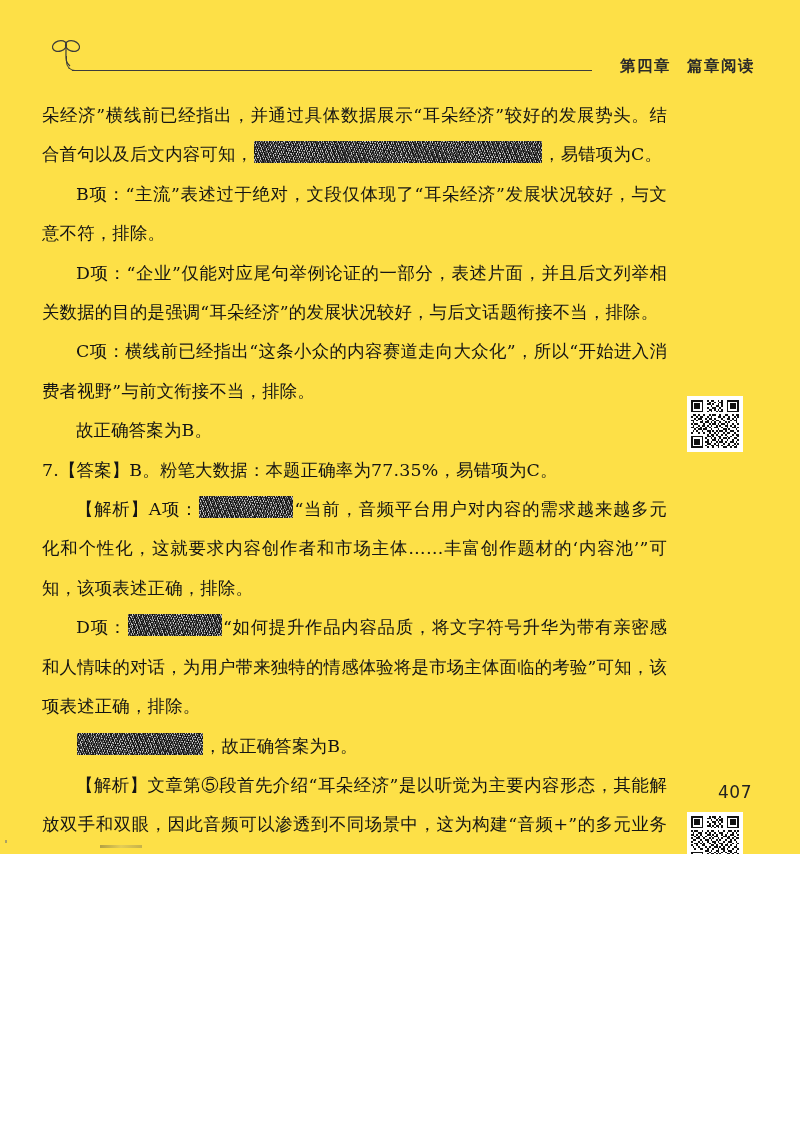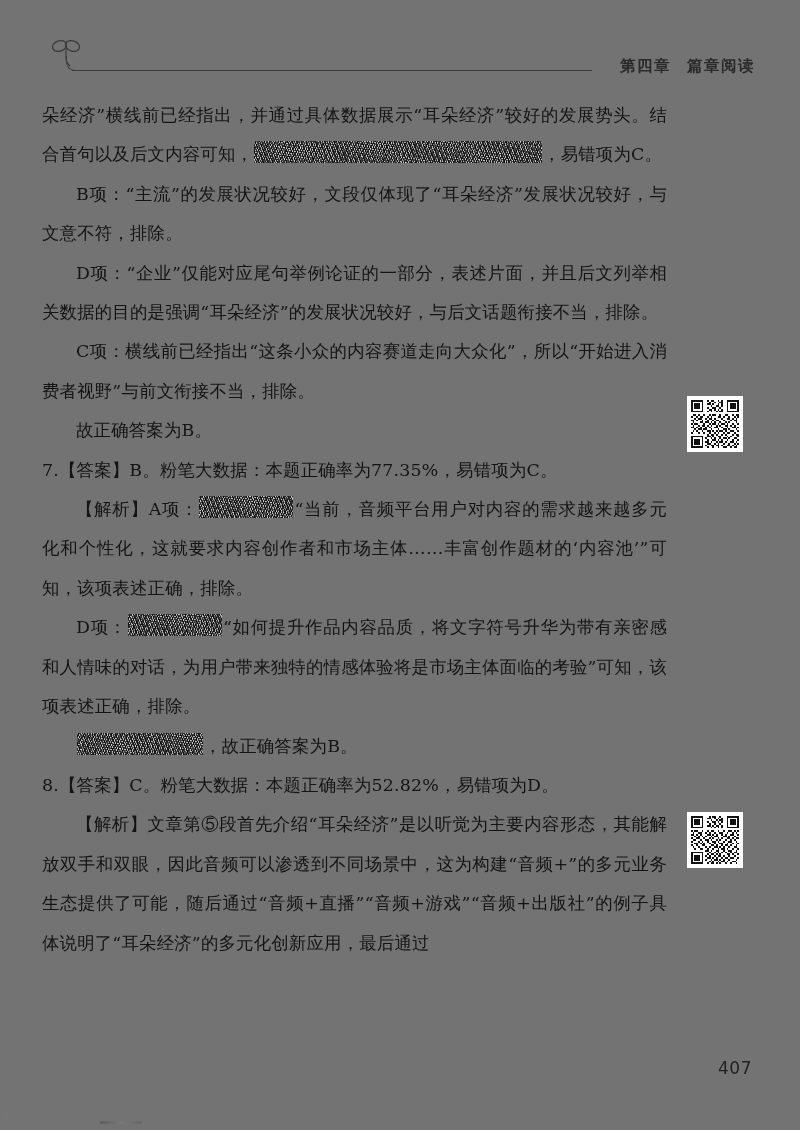--- a/index.html
+++ b/index.html
@@ -3,22 +3,22 @@
 <meta charset="utf-8">
 <style>
   html, body {
     margin: 0;
     padding: 0;
     background: #ffffff;
   }
   .page {
     position: relative;
     width: 800px;
-    height: 1130px;
-    background: #737373;
+    height: 854px;
+    background: #fde047;
     overflow: hidden;
     font-family: "DejaVu Serif", "Liberation Serif", serif;
     color: #1a1a1a;
   }
 
   
   .header {
     position: absolute;
     left: 0;
     top: 34px;
@@ -159,39 +159,38 @@
     <div class="header-rule"></div>
     <div class="header-title">
       <span class="header-chapter">第四章</span><span>篇章阅读</span>
     </div>
   </div>
 
   <div class="body">
 
     <p class="para"><span>朵经济”横线前已经指出，并通过具体数据展示“耳朵经济”较好的发展势头。结合首句以及后文内容可知，</span><span class="redact" style="width:288px"></span><span>，易错项为C。</span></p>
 
-    <p class="para indent">B项：“主流”的发展状况较好，文段仅体现了“耳朵经济”发展状况较好，与文意不符，排除。</p>
+    <p class="para indent">B项：“主流”表述过于绝对，文段仅体现了“耳朵经济”发展状况较好，与文意不符，排除。</p>
 
     <p class="para indent">D项：“企业”仅能对应尾句举例论证的一部分，表述片面，并且后文列举相关数据的目的是强调“耳朵经济”的发展状况较好，与后文话题衔接不当，排除。</p>
 
     <p class="para indent">C项：横线前已经指出“这条小众的内容赛道走向大众化”，所以“开始进入消费者视野”与前文衔接不当，排除。</p>
 
     <p class="para indent">故正确答案为B。</p>
 
     <p class="para">7.【答案】B。粉笔大数据：本题正确率为77.35%，易错项为C。</p>
 
     <p class="para indent"><span>【解析】A项：</span><span class="redact" style="width:94px"></span><span>“当前，音频平台用户对内容的需求越来越多元化和个性化，这就要求内容创作者和市场主体……丰富创作题材的‘内容池’”可知，该项表述正确，排除。</span></p>
 
 
 
     <p class="para indent"><span>D项：</span><span class="redact" style="width:94px"></span><span>“如何提升作品内容品质，将文字符号升华为带有亲密感和人情味的对话，为用户带来独特的情感体验将是市场主体面临的考验”可知，该项表述正确，排除。</span></p>
 
     <p class="para indent"><span class="redact" style="width:126px"></span><span>，故正确答案为B。</span></p>
 
-    <p class="para">8.【答案】C。粉笔大数据：本题正确率为52.82%，易错项为D。</p>
 
     <p class="para indent"><span>【解析】文章第⑤段首先介绍“耳朵经济”是以听觉为主要内容形态，其能解放双手和双眼，因此音频可以渗透到不同场景中，这为构建“音频+”的多元业务生态提供了可能，随后通过“音频+直播”“音频+游戏”“音频+出版社”的例子具体说明了“耳朵经济”的多元化创新应用，最后通过</span></p>
 
   </div>
 
   <div class="qr qr-1">
     <svg viewBox="0 0 29 29" width="52" height="52" shape-rendering="crispEdges">
       <rect width="29" height="29" fill="#fff"></rect>
       <g fill="#111">
         <rect x="1" y="1" width="7" height="1"></rect>

